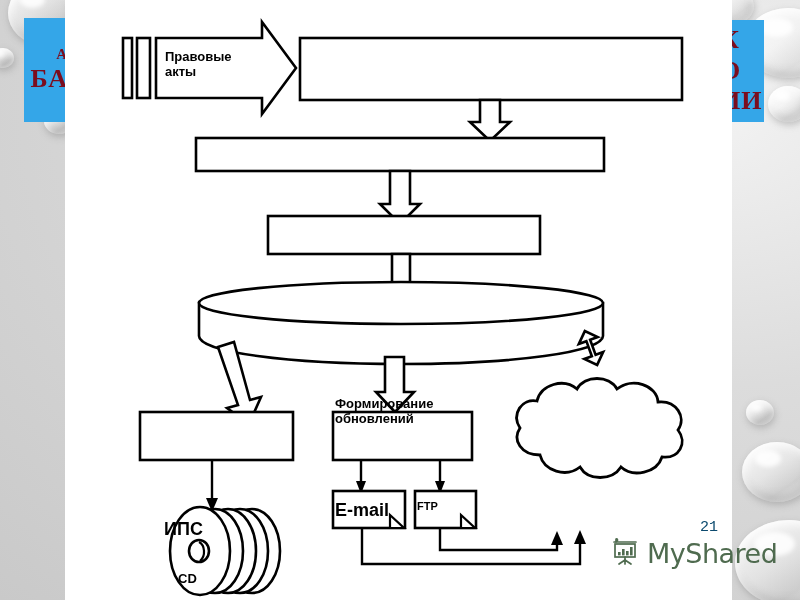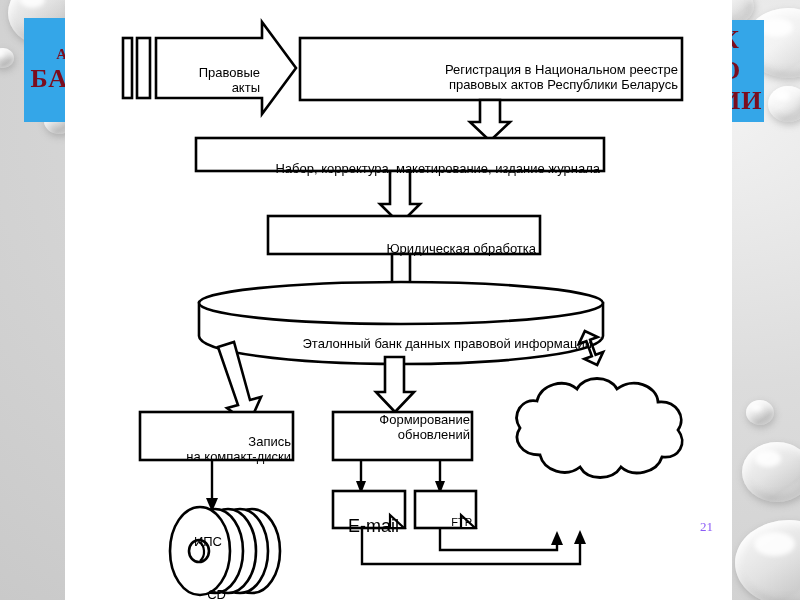--- a/index.html
+++ b/index.html
@@ -49,37 +49,36 @@
     background:#ffffff;
   }
 
   
   .diagram{position:absolute;left:0;top:0;width:800px;height:600px;}
   .diagram svg{display:block;}
 
   
   .lbl{
     position:absolute;color:#000;font-family:"Liberation Sans", sans-serif;
-    font-weight:normal;text-align:right;line-height:1.15;
+    font-weight:bold;text-align:left;line-height:1.15;
     white-space:pre-line;
-    margin-top:16px;
   }
 
   
   .myshared{
     position:absolute;left:610px;top:536px;
     display:flex;align-items:center;gap:7px;
   }
   .ms-text{
     font-family:"DejaVu Sans", sans-serif;font-size:27px;
     color:#4f6b4f;letter-spacing:-.5px;
   }
   .pagenum{
     position:absolute;left:700px;top:519px;
-    font-family:Liberation Serif, serif;font-size:13px;color:#8b5cf6;
+    font-family:Liberation Mono, monospace;font-size:15px;color:#0c4a6e;
   }
 </style>
 </head>
 <body>
 
 <div id="stage">
 
   <div class="slide-bg"></div>
 
   <div class="droplet" style="left:745px;top:8px;width:86px;height:70px;"></div>
@@ -179,40 +178,53 @@
           <ellipse cx="199" cy="551" rx="10" ry="11" fill="#fff"></ellipse>
           <path d="M199,542 C205,545 206,556 200,561" stroke-width="2.2"></path>
         </g>
       </g>
     </svg>
   </div>
 
   <div class="lbl" style="left:165px;top:50px;width:95px;font-size:13px;">Правовые
 акты</div>
 
-  <div class="lbl" style="left:304px;top:47px;width:374px;font-size:13px;">Регистрация в Национальном реестре
-правовых актов Республики Беларусь</div>
-
-  <div class="lbl" style="left:200px;top:146px;width:400px;font-size:13px;">Набор, корректура, макетирование, издание журнала</div>
-
-  <div class="lbl" style="left:272px;top:226px;width:264px;font-size:13px;">Юридическая обработка</div>
-
-  <div class="lbl" style="left:212px;top:321px;width:380px;font-size:13px;">Эталонный банк данных правовой информации</div>
-
-  <div class="lbl" style="left:142px;top:419px;width:149px;font-size:13px;">Запись
-на компакт-диски</div>
+
+
+
+
 
   <div class="lbl" style="left:335px;top:397px;width:135px;font-size:13px;">Формирование
 обновлений</div>
 
   <div class="lbl" style="left:335px;top:500px;width:64px;font-size:18px;">E-mail</div>
 
   <div class="lbl" style="left:417px;top:500px;width:55px;font-size:11px;">FTP</div>
 
 
-  <div class="lbl" style="left:178px;top:519px;width:44px;font-size:13px;">ИПС</div>
+  <div class="lbl" style="left:164px;top:519px;width:44px;font-size:18px;">ИПС</div>
 
   <div class="lbl" style="left:178px;top:572px;width:48px;font-size:13px;">CD</div>
 
   <div class="pagenum">21</div>
 
+  <div class="myshared">
+    <span>
+      <svg width="30" height="30" viewBox="0 0 30 30" xmlns="http://www.w3.org/2000/svg">
+        <g stroke="#4f6b4f" stroke-width="1.7" fill="none" stroke-linecap="round">
+          <path d="M4,6 L26,6"></path>
+          <path d="M6,6 L6,3.5 C6,2.6 7.4,2.6 7.4,3.5 L7.4,5"></path>
+          <rect x="5" y="8" width="20" height="13"></rect>
+          <path d="M15,21 L15,24"></path>
+          <path d="M15,24 L9,28 M15,24 L21,28 M15,24 L15,28"></path>
+        </g>
+        <g fill="#4f6b4f">
+          <rect x="8" y="16" width="2.6" height="3.4"></rect>
+          <rect x="12" y="13" width="2.6" height="6.4"></rect>
+          <rect x="16" y="15" width="2.6" height="4.4"></rect>
+          <rect x="20" y="11" width="2.6" height="8.4"></rect>
+        </g>
+      </svg>
+    </span>
+    <span class="ms-text">MyShared</span>
+  </div>
 
 </div>
 
 </body></html>

